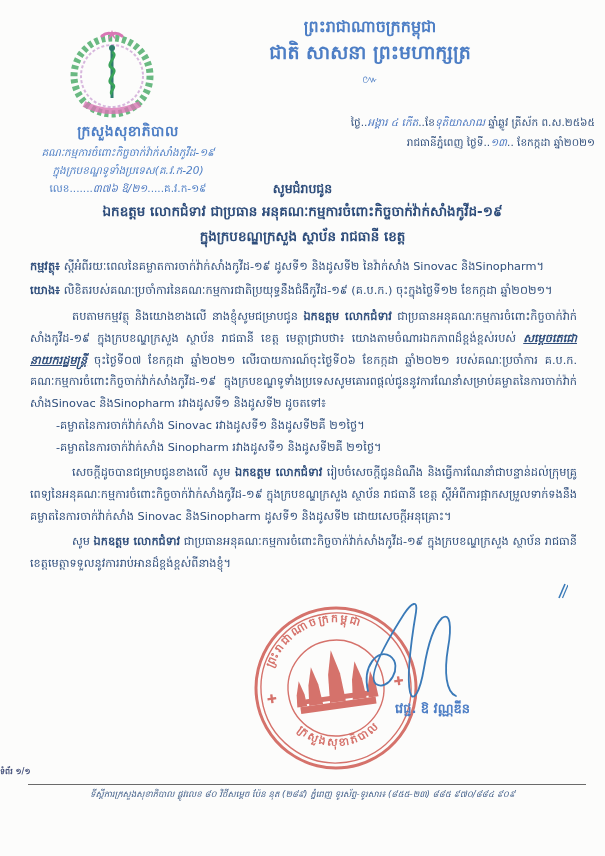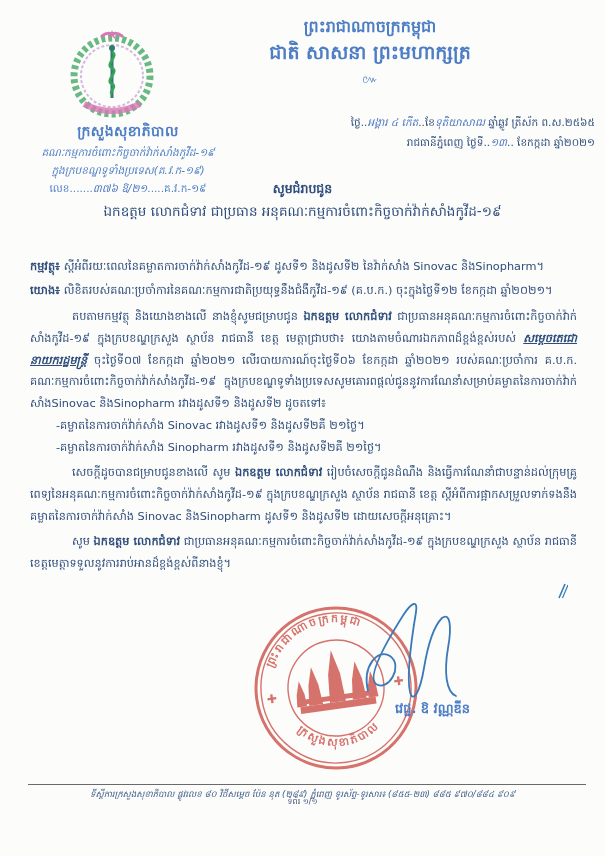--- a/index.html
+++ b/index.html
@@ -18,37 +18,37 @@
   .commission{font-size:10.5px;line-height:1.75;color:var(--header_blue,#3f6cb4);font-style:italic;}
   .ref-line{font-size:10.5px;margin-top:2px;color:var(--header_blue,#3f6cb4);}
   .hand{color:var(--hand_blue,#4b77c0);font-style:italic;}
   .kingdom-block{position:absolute;left:230px;top:16px;width:280px;text-align:center;}
   .kingdom{font-weight:bold;font-size:16px;color:var(--header_blue,#4d7ec5);}
   .motto{font-weight:bold;font-size:19px;color:var(--header_blue,#4d7ec5);}
   .ornament{font-size:11px;margin-top:4px;color:var(--header_blue,#4d7ec5);}
   .date-block{position:absolute;left:235px;top:112px;width:360px;text-align:right;font-size:10.5px;line-height:1.95;}
   
   .salutation{position:absolute;left:0;top:181px;width:605px;text-align:center;font-weight:bold;font-size:12.5px;}
-  .addressee{position:absolute;left:20px;top:199px;width:565px;text-align:center;font-weight:normal;font-size:13.5px;line-height:1.85;}
+  .addressee{position:absolute;left:20px;top:199px;width:565px;text-align:center;font-weight:bold;font-size:13.5px;line-height:1.85;}
   
   .body-text{position:absolute;left:30px;top:256px;width:547px;font-size:11.3px;line-height:1.92;text-align:justify;}
   .label{font-weight:bold;font-family:Liberation Mono, monospace;}
   .subject,.reference{margin:0 0 1px 0;}
   .para{margin:4px 0 0 0;text-indent:42px;}
   .bullets{margin:0 0 0 26px;}
   .bold-inline{font-weight:bold;}
   .premier{font-weight:bold;font-style:italic;text-decoration:underline;}
   
   .sig-title{position:absolute;left:150px;top:571px;width:440px;text-align:center;font-weight:bold;font-size:11px;line-height:1.7;color:var(--header_blue,#3f6cb4);}
   .check-mark{position:absolute;left:556px;top:583px;}
   .stamp-wrap{position:absolute;left:246px;top:598px;width:180px;height:180px;}
   .sig-stroke{position:absolute;left:360px;top:596px;width:130px;height:120px;}
   .signer-name{position:absolute;left:340px;top:700px;width:185px;text-align:center;font-weight:bold;font-size:13px;color:var(--header_blue,#3f6cb4);}
   
-  .page-number{position:absolute;left:0;top:796px;width:605px;text-align:center;font-size:8px;color:#44507a;}
+  .page-number{position:absolute;left:0;top:766px;width:605px;font-size:8px;color:#44507a;font-weight:bold;}
   .footer-rule{position:absolute;left:28px;top:784px;width:558px;border-top:1px solid #6a6a6a;}
   .footer-address{position:absolute;left:10px;top:789px;width:585px;text-align:center;font-size:8.6px;font-style:italic;color:#3c5a86;}
 </style>
 </head>
 <body>
 
 <div class="page">
 
   <div class="logo-wrap">
     <svg width="100" height="100" viewBox="0 0 100 100">
@@ -59,21 +59,21 @@
       <line x1="50" y1="24" x2="50" y2="74" stroke="#2f7d6d" stroke-width="3"></line>
       <path d="M50 28 C 58 32, 42 40, 50 44 C 58 48, 42 56, 50 60 C 56 63, 46 68, 50 70" fill="none" stroke="#3aa35a" stroke-width="2.6"></path>
       <circle cx="50" cy="24" r="3" fill="#2f7d6d"></circle>
       <path d="M22 80 Q50 94 78 80" fill="none" stroke="#d877b4" stroke-width="6" opacity="0.8"></path>
     </svg>
   </div>
 
   <div class="left-head">
     <div class="ministry">ក្រសួងសុខាភិបាល</div>
     <div class="commission">គណៈកម្មការចំពោះកិច្ចចាក់វ៉ាក់សាំងកូវីដ-១៩</div>
-    <div class="commission">ក្នុងក្របខណ្ឌទូទាំងប្រទេស(គ.វ.ក-១៩)</div>
+    <div class="commission">ក្នុងក្របខណ្ឌទូទាំងប្រទេស(គ.វ.ក-20)</div>
     <div class="ref-line">
       <span>លេខ.......</span><span class="hand">៣៧៦ ឱ/២១</span><span>.....គ.វ.ក-១៩</span>
     </div>
   </div>
 
   <div class="kingdom-block">
     <div class="kingdom">ព្រះរាជាណាចក្រកម្ពុជា</div>
     <div class="motto">ជាតិ សាសនា ព្រះមហាក្សត្រ</div>
     <div class="ornament">៚</div>
   </div>
@@ -83,20 +83,21 @@
       <span>ថ្ងៃ..</span><span class="hand">អង្គារ ៤ កើត</span><span>..ខែ</span><span class="hand">ទុតិយាសាឍ</span><span> ឆ្នាំឆ្លូវ ត្រីស័ក ព.ស.២៥៦៥</span>
     </div>
     <div>
       <span>រាជធានីភ្នំពេញ ថ្ងៃទី..</span><span class="hand">១៣</span><span>.. ខែកក្កដា ឆ្នាំ២០២១</span>
     </div>
   </div>
 
   <div class="salutation">សូមជំរាបជូន</div>
   <div class="addressee">
     <div>ឯកឧត្តម លោកជំទាវ ជាប្រធាន អនុគណៈកម្មការចំពោះកិច្ចចាក់វ៉ាក់សាំងកូវីដ-១៩</div>
+    <div>ក្នុងក្របខណ្ឌក្រសួង ស្ថាប័ន រាជធានី ខេត្ត</div>
   </div>
 
   <div class="body-text">
     <p class="subject"><span class="label">កម្មវត្ថុ៖</span><span> ស្ដីអំពីរយៈពេលនៃគម្លាតការចាក់វ៉ាក់សាំងកូវីដ-១៩ ដូសទី១ និងដូសទី២ នៃវ៉ាក់សាំង Sinovac និងSinopharm។</span></p>
     <p class="reference"><span class="label">យោង៖</span><span> លិខិតរបស់គណៈប្រចាំការនៃគណៈកម្មការជាតិប្រយុទ្ធនឹងជំងឺកូវីដ-១៩ (គ.ប.ក.) ចុះក្នុងថ្ងៃទី១២ ខែកក្កដា ឆ្នាំ២០២១។</span></p>
 
     <p class="para"><span>តបតាមកម្មវត្ថុ និងយោងខាងលើ នាងខ្ញុំសូមជម្រាបជូន </span><span class="bold-inline">ឯកឧត្តម លោកជំទាវ</span><span> ជាប្រធានអនុគណៈកម្មការចំពោះកិច្ចចាក់វ៉ាក់សាំងកូវីដ-១៩ ក្នុងក្របខណ្ឌក្រសួង ស្ថាប័ន រាជធានី ខេត្ត មេត្តាជ្រាបថា៖ យោងតាមចំណារឯកភាពដ៏ខ្ពង់ខ្ពស់របស់ </span><span class="premier">សម្ដេចតេជោនាយករដ្ឋមន្ត្រី</span><span> ចុះថ្ងៃទី០៧ ខែកក្កដា ឆ្នាំ២០២១ លើរបាយការណ៍ចុះថ្ងៃទី០៦ ខែកក្កដា ឆ្នាំ២០២១ របស់គណៈប្រចាំការ គ.ប.ក. គណៈកម្មការចំពោះកិច្ចចាក់វ៉ាក់សាំងកូវីដ-១៩ ក្នុងក្របខណ្ឌទូទាំងប្រទេសសូមគោរពផ្ដល់ជូននូវការណែនាំសម្រាប់គម្លាតនៃការចាក់វ៉ាក់សាំងSinovac និងSinopharm រវាងដូសទី១ និងដូសទី២ ដូចតទៅ៖</span></p>
 
     <div class="bullets">
       <div>-គម្លាតនៃការចាក់វ៉ាក់សាំង Sinovac រវាងដូសទី១ និងដូសទី២គឺ ២១ថ្ងៃ។</div>

